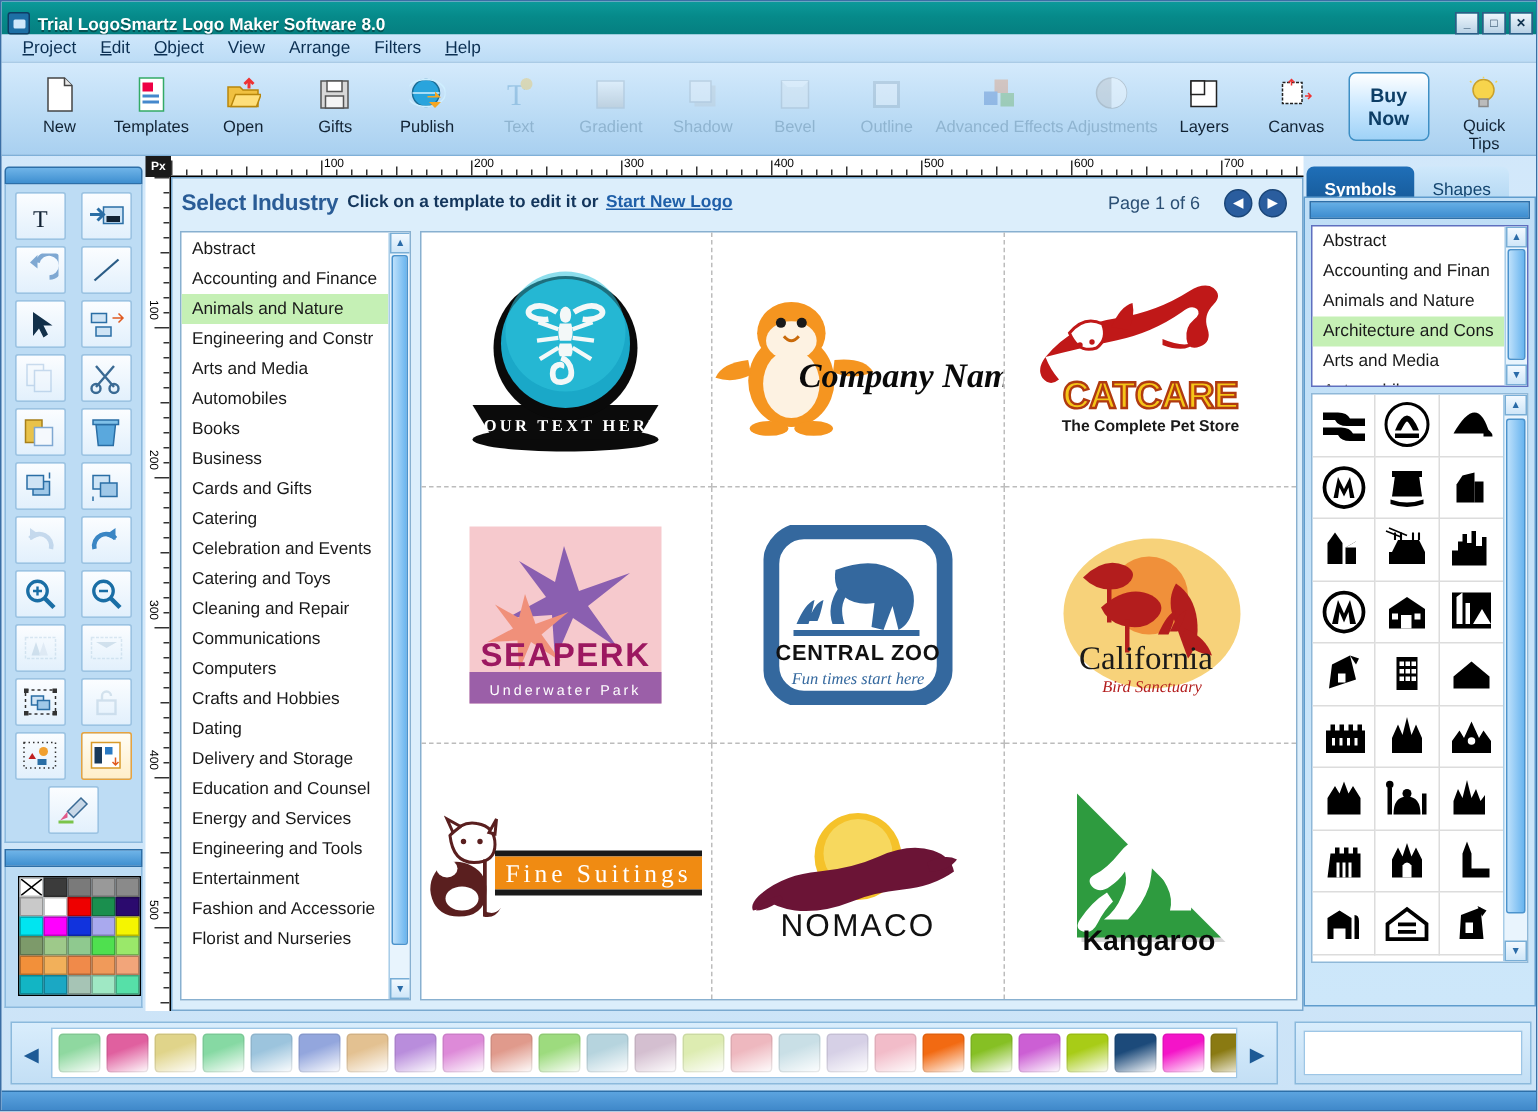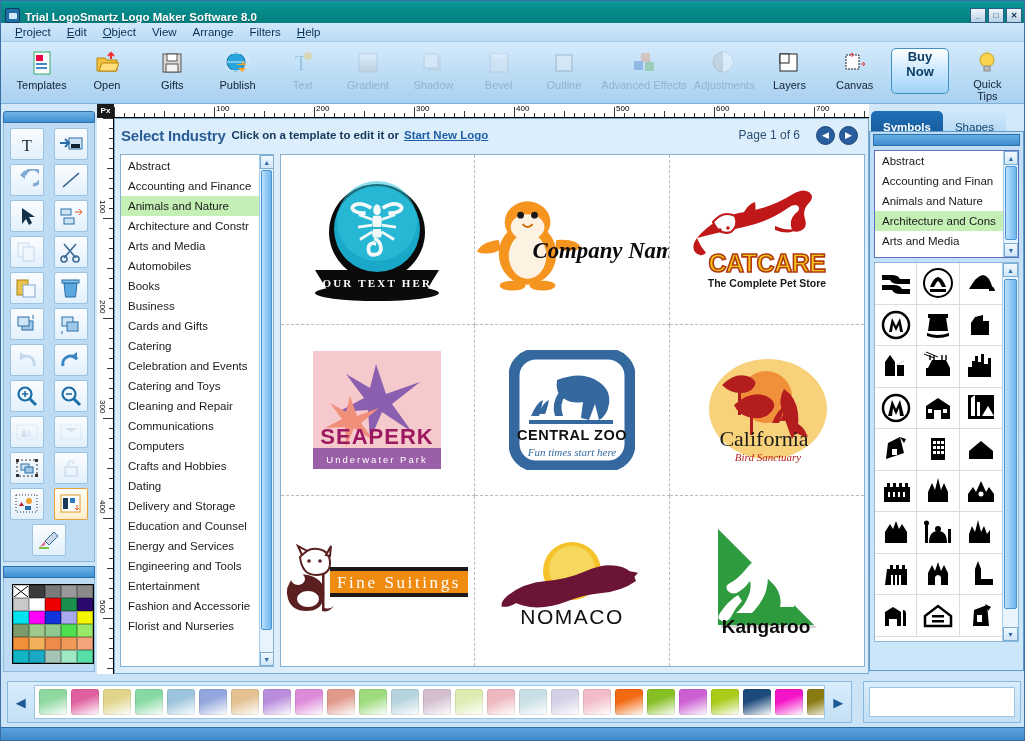--- a/index.html
+++ b/index.html
@@ -46,21 +46,21 @@
              border-bottom:1px solid #7fb0d8; position:relative; }
   .tbtn { width:66px; height:56px; display:flex; flex-direction:column; align-items:center;
           justify-content:flex-start; padding-top:4px; color:#123; font-size:11px; }
   .tbtn.wide { width:96px; }
   .tbtn .lbl { margin-top:3px; white-space:nowrap; }
   .tbtn.disabled { color:#8fb4d0; }
   .tbtn .ico { width:26px;height:26px; display:flex; align-items:center; justify-content:center; }
   .buynow { width:58px;height:46px; margin:2px 6px 0 4px;
             background:linear-gradient(180deg,#ffffff,#cfeaff 45%,#9fd2f7);
             border:1px solid #3e8fc4; border-radius:5px;
-            display:flex; flex-direction:column; align-items:center; justify-content:flex-start;
+            display:flex; flex-direction:column; align-items:center; justify-content:center;
             font-weight:bold; font-size:13px; color:#0d3e66; line-height:15px; }
 
   
   .ruler-corner { position:absolute; left:96px; top:103px; width:17px;height:14px;
                   background:#1a1a1a; color:#fff; font-size:8px; text-align:center;
                   line-height:14px; font-weight:bold; z-index:6;}
   .hruler { position:absolute; left:113px; top:103px; width:755px; height:14px;
             background:#fff; border-bottom:1px solid #000; overflow:hidden; z-index:5;}
   .hruler .tick { position:absolute; bottom:0; width:1px; background:#333; }
   .hruler .lab { position:absolute; top:0px; font-size:8px; color:#000; padding-left:2px;}
@@ -185,20 +185,29 @@
       <span class="mi"><u>P</u>roject</span>
       <span class="mi"><u>E</u>dit</span>
       <span class="mi"><u>O</u>bject</span>
       <span class="mi">View</span>
       <span class="mi">Arrange</span>
       <span class="mi">Filters</span>
       <span class="mi"><u>H</u>elp</span>
     </div>
 
   <div class="toolbar" id="toolbar">
+      <div class="tbtn">
+        <div class="ico" style="opacity: 1;">
+          <svg width="22" height="24">
+            <path d="M3 1 h11 l5 5 v17 h-16 z" fill="#fff" stroke="#444"></path>
+            <path d="M14 1 v5 h5" fill="#e8e8e8" stroke="#444"></path>
+          </svg>
+        </div>
+        <div class="lbl">New</div>
+      </div>
       <div class="tbtn">
         <div class="ico" style="opacity: 1;">
           <svg width="22" height="24">
             <rect x="3" y="1" width="16" height="22" fill="#fff" stroke="#3a6"></rect>
             <rect x="5" y="4" width="7" height="6" fill="#e04"></rect>
             <rect x="5" y="12" width="11" height="2" fill="#48c"></rect>
             <rect x="5" y="16" width="11" height="2" fill="#48c"></rect>
           </svg>
         </div>
         <div class="lbl">Templates</div>
@@ -742,21 +751,21 @@
       <span class="pageinfo">Page 1 of 6</span>
       <span class="navbtn">◀</span>
       <span class="navbtn">▶</span>
     </div>
     <div class="ctr-body">
       <div class="industry">
         <div class="ind-list" id="indlist">
             <div class="ind-item">Abstract</div>
             <div class="ind-item">Accounting and Finance</div>
             <div class="ind-item sel">Animals and Nature</div>
-            <div class="ind-item">Architecture and Constr</div>
+            <div class="ind-item">Engineering and Constr</div>
             <div class="ind-item">Arts and Media</div>
             <div class="ind-item">Automobiles</div>
             <div class="ind-item">Books</div>
             <div class="ind-item">Business</div>
             <div class="ind-item">Cards and Gifts</div>
             <div class="ind-item">Catering</div>
             <div class="ind-item">Celebration and Events</div>
             <div class="ind-item">Catering and Toys</div>
             <div class="ind-item">Cleaning and Repair</div>
             <div class="ind-item">Communications</div>

